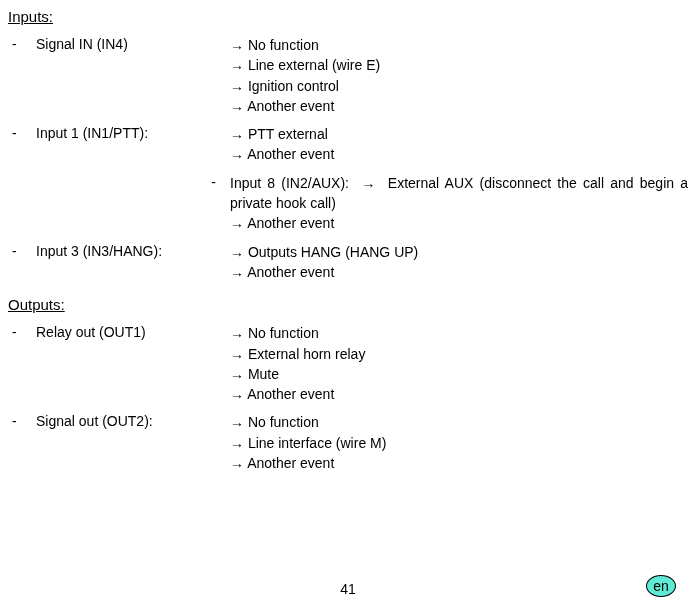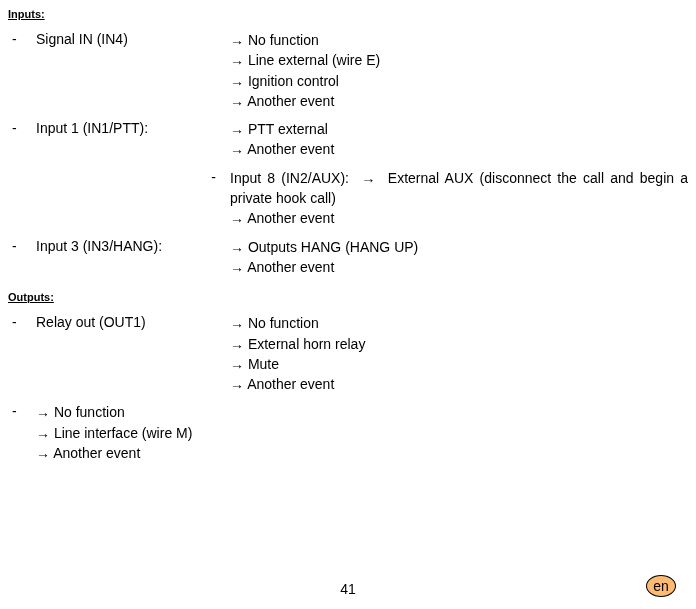--- a/index.html
+++ b/index.html
@@ -11,23 +11,23 @@
       font-family: Arial, Helvetica, sans-serif;
       font-size: 14px;
       color: #000;
       background: #fff;
       width: 696px;
       height: 609px;
       position: relative;
       padding: 8px 8px 0 8px;
     }
     .section-header {
-      font-weight: bold;
+      font-weight: normal;
       text-decoration: underline;
-      font-size: 11px;
+      font-size: 15px;
       margin-bottom: 10px;
     }
     .item-row {
       display: flex;
       align-items: flex-start;
       margin-bottom: 8px;
     }
     .bullet {
       width: 28px;
       padding-left: 4px;
@@ -86,21 +86,21 @@
       right: 20px;
       bottom: 0;
       border: 1.5px solid #000;
       border-radius: 50%;
       width: 30px;
       height: 22px;
       display: flex;
       align-items: center;
       justify-content: center;
       font-size: 14px;
-      background: #fdba74;
+      background: #5eead4;
     }
   </style>
 </head>
 <body>
 
 <div class="section-header">Inputs:</div>
 
 <div class="item-row">
   <div class="bullet">-</div>
   <div class="label-col">Signal IN (IN4)</div>
@@ -146,20 +146,21 @@
   <div class="value-col">
     <span class="value-line"><span class="arrow">→</span> <span>No function</span></span>
     <span class="value-line"><span class="arrow">→</span> <span>External horn relay</span></span>
     <span class="value-line"><span class="arrow">→</span> <span>Mute</span></span>
     <span class="value-line"><span class="arrow">→</span> <span>Another event</span></span>
   </div>
 </div>
 
 <div class="item-row">
   <div class="bullet">-</div>
+  <div class="label-col">Signal out (OUT2):</div>
   <div class="value-col">
     <span class="value-line"><span class="arrow">→</span> <span>No function</span></span>
     <span class="value-line"><span class="arrow">→</span> <span>Line interface (wire M)</span></span>
     <span class="value-line"><span class="arrow">→</span> <span>Another event</span></span>
   </div>
 </div>
 
 <div class="page-footer">
   <span class="page-num">41</span>
   <span class="lang-badge">en</span>

